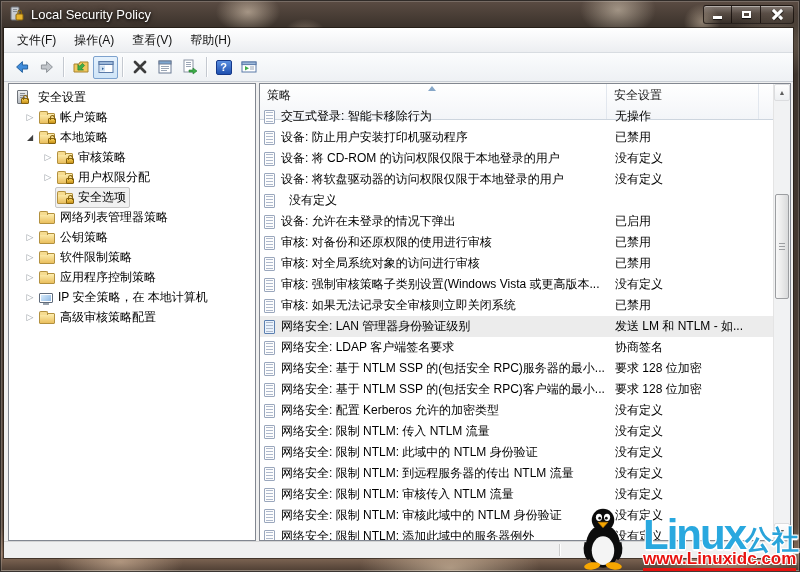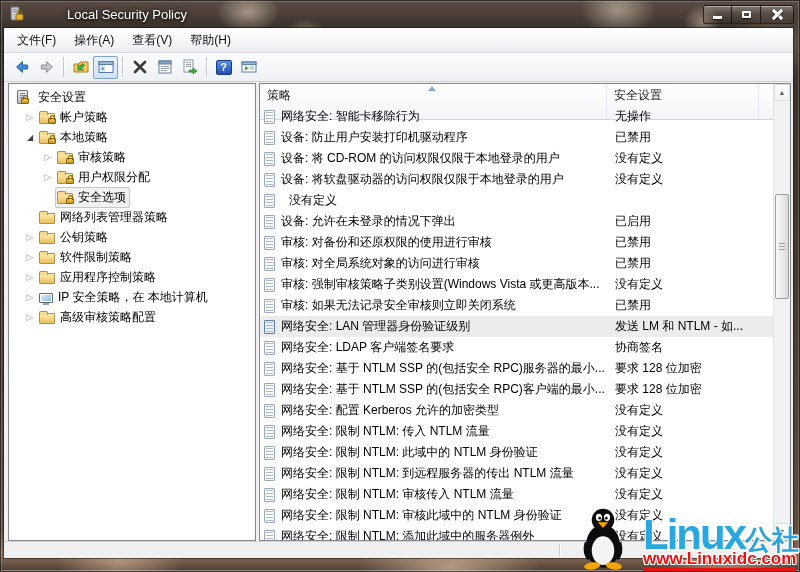--- a/index.html
+++ b/index.html
@@ -17,21 +17,21 @@
       radial-gradient(90px 40px at 120px 562px, rgba(238,208,178,.50), transparent 70%),
       radial-gradient(130px 48px at 450px 568px, rgba(243,219,189,.55), transparent 70%),
       radial-gradient(95px 42px at 725px 560px, rgba(233,203,173,.50), transparent 70%),
       linear-gradient(180deg,#5c4d44 0,#3c332c 26px,#463a32 50%,#5d4c40 92%,#8a6f5b 97%,#4a3b31 100%);
     box-shadow: inset 0 0 0 1px rgba(0,0,0,.6), inset 0 0 0 2px rgba(255,255,255,.18),
                 inset 0 -2px 0 rgba(255,244,225,.25);
   }
 
   
   .titlebar { position:absolute; top:0; left:0; right:0; height:28px;
-    display:flex; align-items:center; padding-left:9px;gap:36px; }
+    display:flex; align-items:center; padding-left:9px; }
   .title-icon { width:16px; height:16px; margin-right:6px; flex:none; }
   .title-text { color:#fff; font-size:13px; text-shadow:0 1px 3px rgba(0,0,0,.9), 0 0 6px rgba(0,0,0,.6); }
   .win-controls { margin-left:auto; margin-right:6px; display:flex; }
   .win-btn { width:29px; height:19px; display:flex; align-items:center; justify-content:center;
     background:linear-gradient(rgba(255,255,255,.28), rgba(255,255,255,.06) 45%, rgba(0,0,0,.12));
     border:1px solid rgba(15,8,5,.75); box-shadow:inset 0 1px 0 rgba(255,255,255,.4); }
   .win-btn.min { border-radius:3px 0 0 3px; }
   .win-btn.max { border-left:none; }
   .win-btn.close { border-left:none; border-radius:0 3px 3px 0; width:33px; }
   .glyph-min { width:9px; height:3px; background:#fff; box-shadow:0 1px 1px rgba(0,0,0,.7); margin-top:6px; }
@@ -382,21 +382,21 @@
           <div class="lh-cell lh-setting">
             <span>安全设置</span>
           </div>
           <div class="lh-fill"></div>
         </div>
 
         <div class="rows">
 
             <div class="lrow">
               <span class="p-icon"></span>
-              <span class="c-policy">网络安全: 智能卡移除行为</span>
+              <span class="c-policy">交互式登录: 智能卡移除行为</span>
               <span class="c-setting">无操作</span>
             </div>
 
             <div class="lrow">
               <span class="p-icon"></span>
               <span class="c-policy">设备: 防止用户安装打印机驱动程序</span>
               <span class="c-setting">已禁用</span>
             </div>
 
             <div class="lrow">

